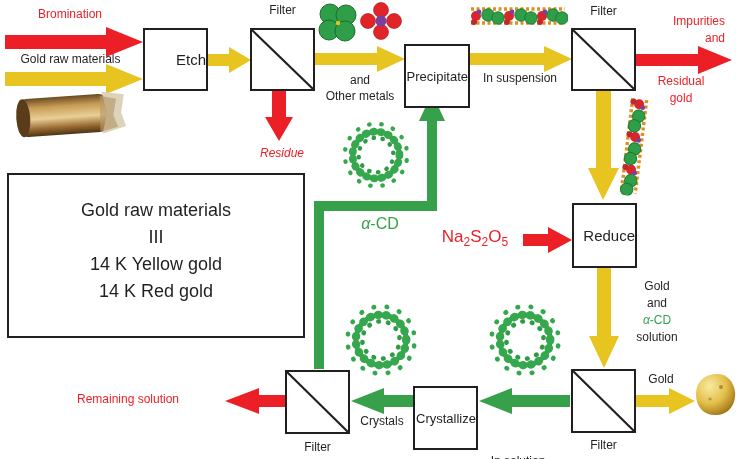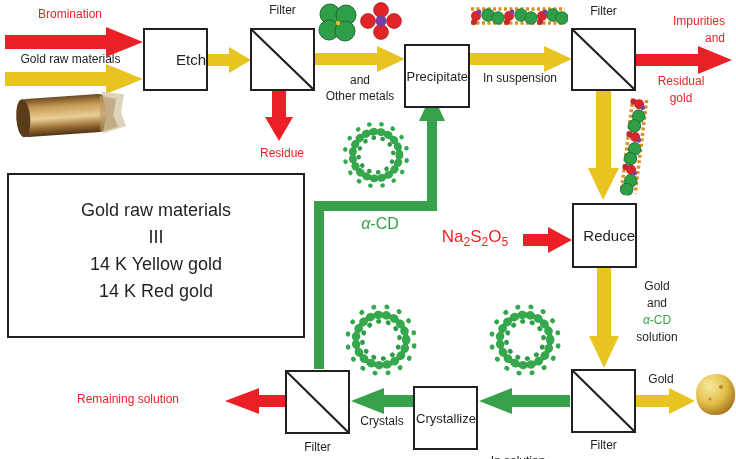--- a/index.html
+++ b/index.html
@@ -189,21 +189,21 @@
     <div>Gold raw materials</div>
     <div>III</div>
     <div>14 K Yellow gold</div>
     <div>14 K Red gold</div>
   </div>
 
   <div class="lbl t-red" style="left:14px;top:6px;width:112px;">Bromination</div>
   <div class="lbl" style="left:1px;top:51px;width:139px;">Gold raw materials</div>
   <div class="lbl filter-cap" style="left:250px;top:2px;width:65px;">Filter</div>
   <div class="lbl filter-cap" style="left:571px;top:3px;width:65px;">Filter</div>
-  <div class="lbl t-red" style="left:247px;top:145px;width:70px;">Residue</div>
+  <div class="lbl t-red" style="left:247px;top:145px;width:70px;font-style:italic;">Residue</div>
 
   <div class="lbl" style="left:312px;top:72px;width:96px;line-height:16px;">
     <div>and</div>
     <div>Other metals</div>
   </div>
 
   <div class="lbl" style="left:470px;top:70px;width:100px;">In suspension</div>
 
   <div class="lbl t-red" style="left:637px;top:13px;width:88px;text-align:right;">
     <div>Impurities</div>

